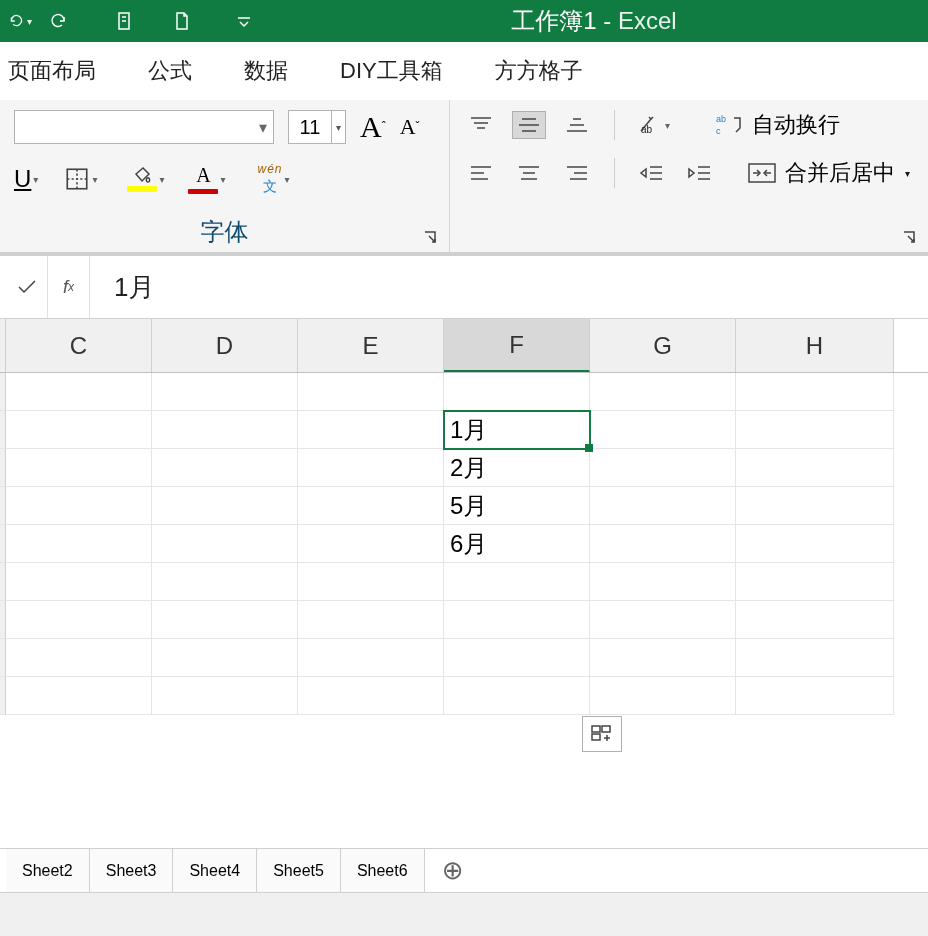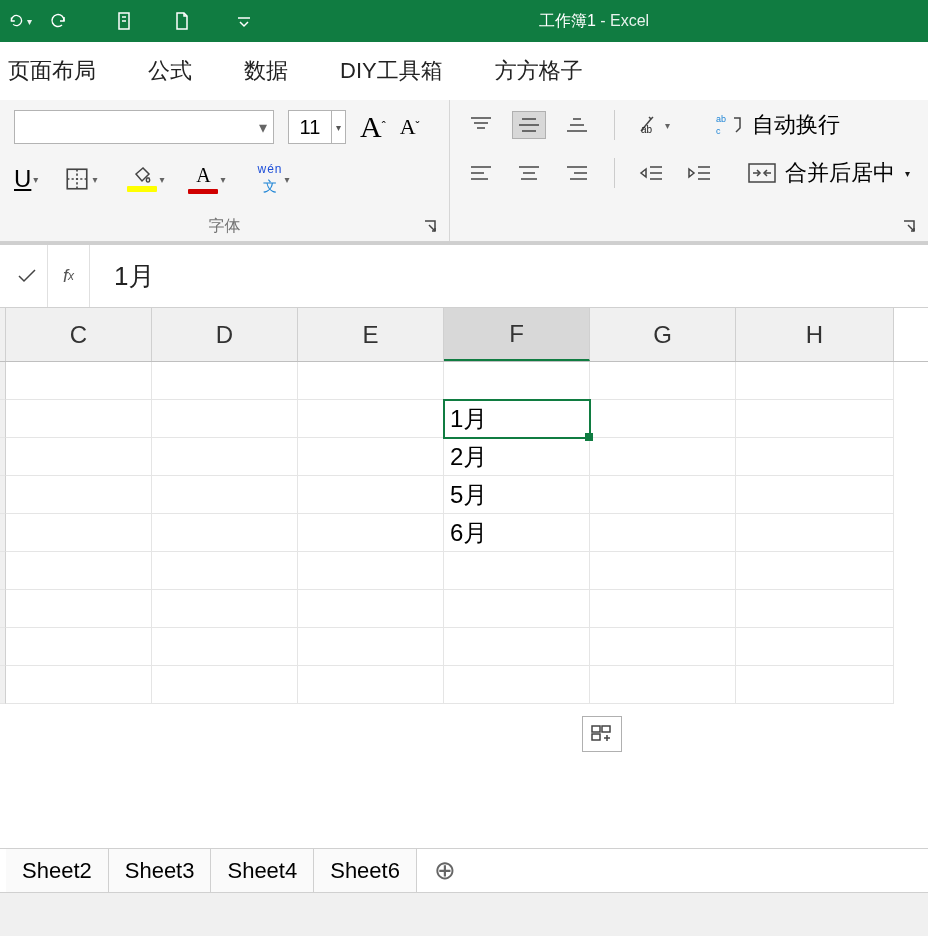--- a/index.html
+++ b/index.html
@@ -4,51 +4,51 @@
 <style>
   * { box-sizing: border-box; margin: 0; padding: 0; }
   body { font-family: "Microsoft YaHei", "Segoe UI", sans-serif; font-size: 16px; background: #fff; width: 928px; height: 936px; overflow: hidden; }
 
   
   .title-bar { background: #107c41; height: 42px; display: flex; align-items: center; color: #fff; padding: 0 8px; gap: 12px; }
   .qat { display: flex; align-items: center; gap: 14px; }
   .qat-btn { width: 24px; height: 24px; display: flex; align-items: center; justify-content: center; cursor: pointer; }
   .qat-btn svg { width: 20px; height: 20px; }
   .dd-arrow { font-size: 10px; margin-left: 2px; opacity: 0.9; }
-  .title-text { flex: 1; text-align: center; font-size: 16px; font-weight: 400; }
+  .title-text { flex: 1; text-align: center; font-size: 24px; font-weight: 400; }
   .app-suffix { opacity: 0.9; }
 
   
   .ribbon-tabs { background: #fff; height: 58px; display: flex; align-items: center; gap: 48px; padding-left: 6px; font-size: 22px; color: #222; }
   .ribbon-tab { cursor: pointer; padding: 4px 2px; }
 
   
   .ribbon { background: #f5f5f5; border-bottom: 1px solid #d0d0d0; display: flex; }
   .ribbon-group { border-right: 1px solid #d6d6d6; padding: 10px 14px 4px 14px; position: relative; }
   .ribbon-group:last-child { border-right: none; }
   .group-rows { display: flex; flex-direction: column; gap: 18px; }
   .group-row { display: flex; align-items: center; gap: 14px; }
-  .group-label { text-align: center; font-size: 16px; color: #737373; margin-top: 20px; }
+  .group-label { text-align: center; font-size: 24px; color: #0c4a6e; margin-top: 20px; }
   .dialog-launcher { position: absolute; right: 10px; bottom: 6px; width: 16px; height: 16px; cursor: pointer; }
   .dialog-launcher svg { width: 14px; height: 14px; }
 
   
   .font-select { background: #fff; border: 1px solid #b3b3b3; height: 34px; width: 260px; display:flex; align-items:center; justify-content:flex-end; padding: 0 6px; font-size:16px; color:#666;}
   .font-size { background:#fff; border:1px solid #b3b3b3; height:34px; width:44px; text-align:center; font-size:20px; display:flex; align-items:center; justify-content:center;}
   .small-dd { width:14px; height:34px; display:flex; align-items:center; justify-content:center; border:1px solid #b3b3b3; border-left:none; background:#fff; font-size:10px; color:#555;}
   .big-a { font-size:30px; font-family:"Times New Roman",serif;}
   .small-a { font-size:22px; font-family:"Times New Roman",serif;}
   .sup { font-size:12px; vertical-align: super;}
   .ico-btn { display:flex; align-items:center; cursor:pointer; }
   .ico-btn .dd-arrow { color:#555; }
   .underline-u { font-size:24px; text-decoration: underline; font-family:Arial,serif;}
   .fill-sw { width:30px; height:6px; background:#ffff00; border-radius:1px; display:block;}
   .fontcolor-sw { width:30px; height:5px; background:#d00000; border-radius:1px; display:block;}
   .stack { display:flex; flex-direction:column; align-items:center; gap:2px;}
-  .wen { font-size:12px; color:#1d4ed8; letter-spacing:1px;}
+  .wen { font-size:12px; color:#a16207; letter-spacing:1px;font-style:italic;}
   .wen-zh { font-size:14px; color:#2186d6;}
 
   
   .align-btn { width:34px; height:28px; display:flex; align-items:center; justify-content:center; cursor:pointer;}
   .align-btn.active { background:#d8d8d8; border:1px solid #b0b0b0; }
   .text-btn { display:flex; align-items:center; gap:8px; font-size:22px; cursor:pointer; }
 
   
   .formula-bar { height:66px; border-top:3px solid #cfcfcf; border-bottom:1px solid #d0d0d0; display:flex; align-items:center; background:#fff; }
   .fb-left-gap { width:6px; }
@@ -68,21 +68,21 @@
   .grid-row { display:flex; height:38px; }
   .row-header { width:6px; background:#f0f0f0; border-right:1px solid #d0d0d0; border-bottom:1px solid #e5e5e5; }
   .cell { flex:0 0 146px; border-right:1px solid #e5e5e5; border-bottom:1px solid #e5e5e5; display:flex; align-items:center; padding-left:6px; font-size:24px; cursor:cell; position:relative;}
   .cell.wider { flex:0 0 158px; }
   .cell.selected { outline:2px solid #107c41; outline-offset:-1px; z-index:2; }
   .fill-handle { position:absolute; right:-4px; bottom:-4px; width:8px; height:8px; background:#107c41; cursor:crosshair; }
   .autodlg { position:absolute; left:582px; top:716px; width:40px; height:36px; border:1px solid #b0b0b0; background:#fff; display:flex; align-items:center; justify-content:center; cursor:pointer;}
 
   
   .sheet-tabs { position:absolute; bottom:44px; left:0; right:0; height:44px; display:flex; align-items:center; background:#fff; border-top:1px solid #d0d0d0; padding-left:6px; }
-  .sheet-tab { padding:0 16px; height:100%; display:flex; align-items:center; font-size:22px; border-right:1px solid #d0d0d0; cursor:pointer; background:#fafafa; }
+  .sheet-tab { padding:0 16px; height:100%; display:flex; align-items:center; font-size:16px; border-right:1px solid #d0d0d0; cursor:pointer; background:#fafafa; }
   .add-sheet { width:56px; display:flex; align-items:center; justify-content:center; font-size:26px; color:#666; cursor:pointer;}
 
   .status-bar { position:absolute; bottom:0; left:0; right:0; height:44px; background:#f0f0f0; border-top:1px solid #d0d0d0; }
 
   svg line, svg path, svg rect { stroke:#444; stroke-width:1.5; fill:none; }
   .title-bar svg line, .title-bar svg path, .title-bar svg rect { stroke:#fff; }
 </style>
 </head>
 <body>
 
@@ -418,17 +418,18 @@
       <rect x="12" y="2" width="8" height="6"></rect>
       <line x1="14" y1="14" x2="20" y2="14"></line>
       <line x1="17" y1="11" x2="17" y2="17"></line>
     </svg>
 </div>
 
 <div class="sheet-tabs">
   <div class="sheet-tab">Sheet2</div>
   <div class="sheet-tab">Sheet3</div>
   <div class="sheet-tab">Sheet4</div>
+  <div class="sheet-tab">Sheet5</div>
   <div class="sheet-tab">Sheet6</div>
   <div class="add-sheet">⊕</div>
 </div>
 
 <div class="status-bar"></div>
 
 </body></html>

